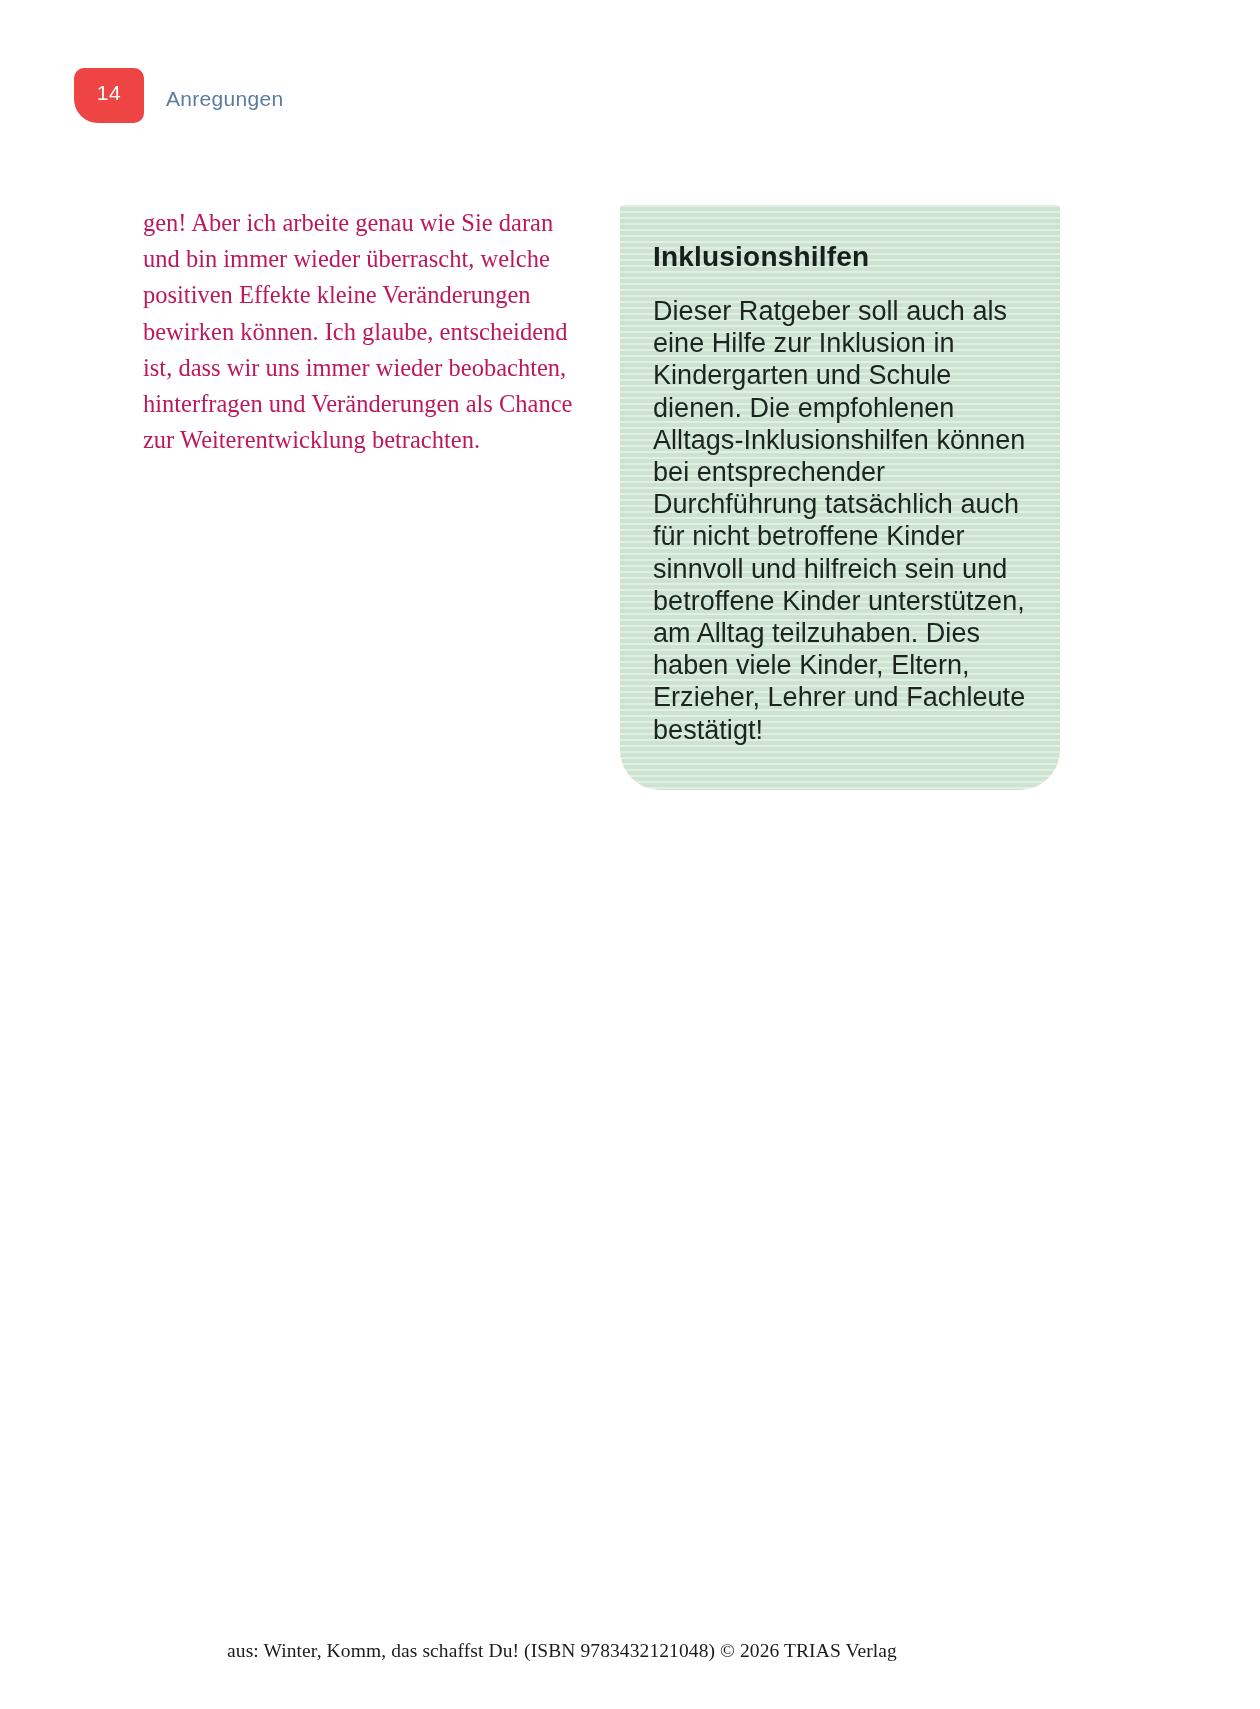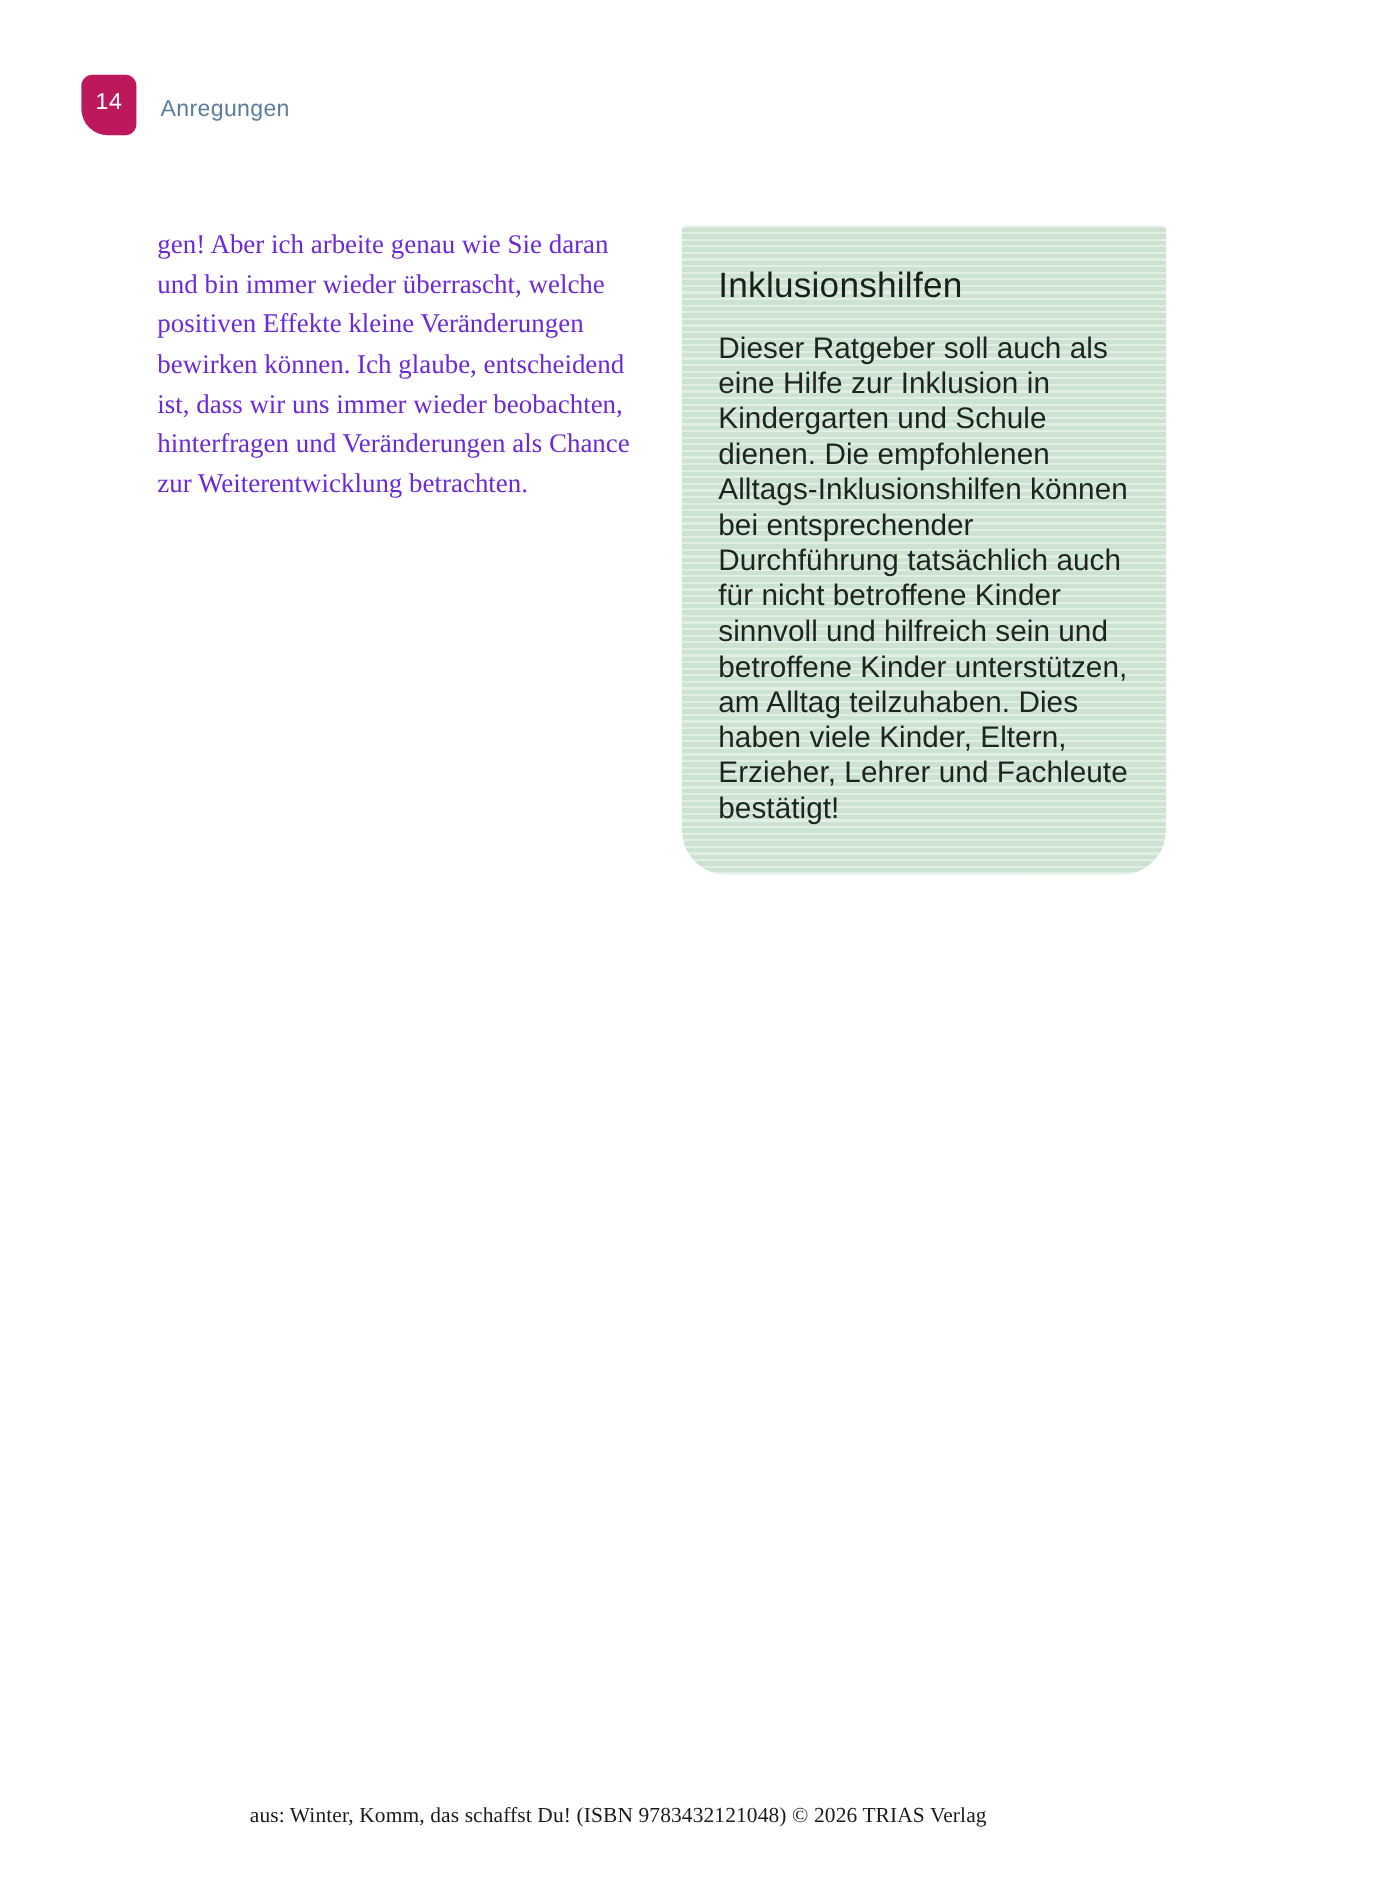--- a/index.html
+++ b/index.html
@@ -17,23 +17,23 @@
 
   
   .running-head {
     position: absolute;
     left: 74px;
     top: 68px;
     display: flex;
     align-items: flex-start;
   }
   .page-badge {
-    width: 50px;
+    width: 70px;
     height: 55px;
-    background: #be185d;
+    background: #ef4444;
     border-radius: 10px 10px 10px 24px;
     color: #ffffff;
     font-family: "Liberation Sans", sans-serif;
     font-size: 21px;
     display: flex;
     align-items: center;
     justify-content: center;
     letter-spacing: 0.5px;
     padding-bottom: 6px;
     box-sizing: border-box;
@@ -58,21 +58,21 @@
     position: absolute;
     left: 620px;
     top: 205px;
     width: 440px;
   }
 
   .body-par {
     font-family: "Liberation Serif", serif;
     font-size: 24.5px;
     line-height: 36.2px;
-    color: #6d28d9;
+    color: #be185d;
     margin: 0 0 34px 0;
     text-align: left;
     hyphens: manual;
     white-space: pre-line;
   }
   .body-par:last-child { margin-bottom: 0; }
 
   
   .info-box {
     position: relative;
@@ -84,24 +84,24 @@
       rgba(255,255,255,0.42) 0px,
       rgba(255,255,255,0.42) 2px,
       rgba(255,255,255,0.00) 2px,
       rgba(255,255,255,0.00) 6px
     );
     border-radius: 4px 4px 40px 40px;
     padding: 36px 34px 44px 33px;
   }
   .info-box-title {
     font-family: "Liberation Sans", sans-serif;
-    font-size: 32px;
+    font-size: 28px;
     color: #17201b;
     margin: 0 0 22px 0;
-    font-weight: normal;
+    font-weight: bold;
     letter-spacing: 0.2px;
   }
   .info-box-text {
     font-family: "Liberation Sans", sans-serif;
     font-size: 27px;
     line-height: 32.2px;
     color: #1b241e;
     margin: 0;
     white-space: pre-line;
     letter-spacing: 0.05px;

